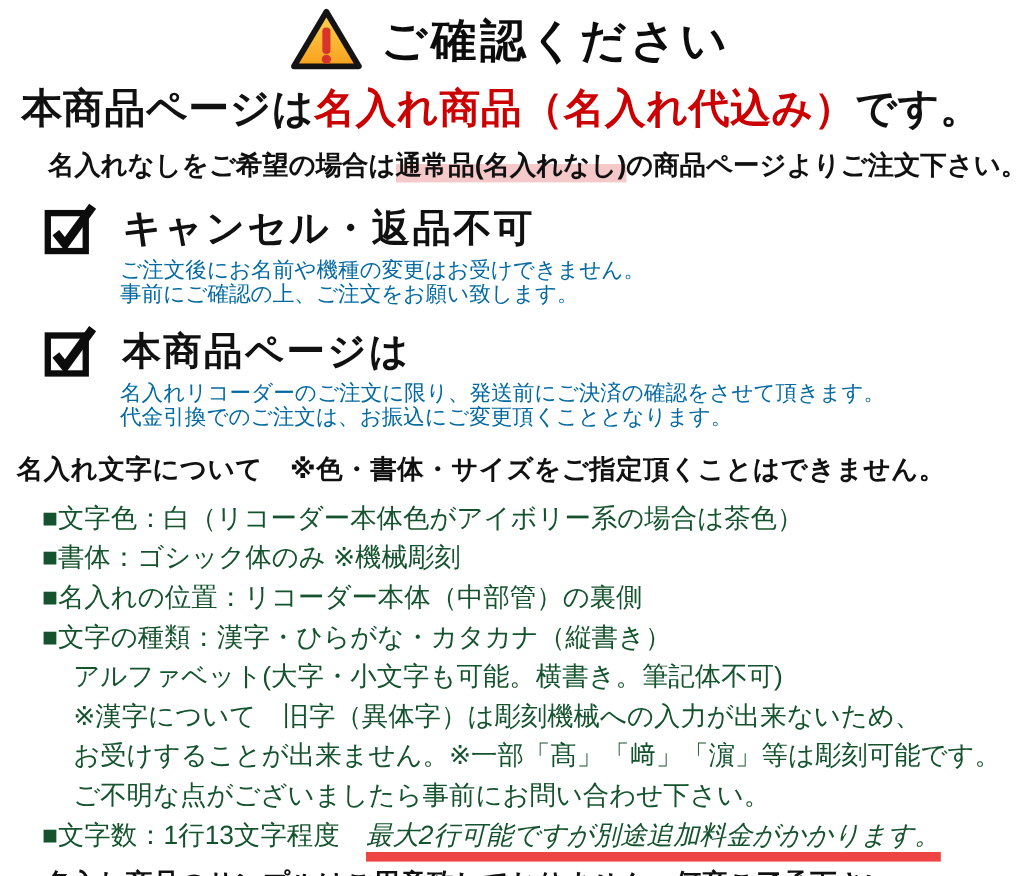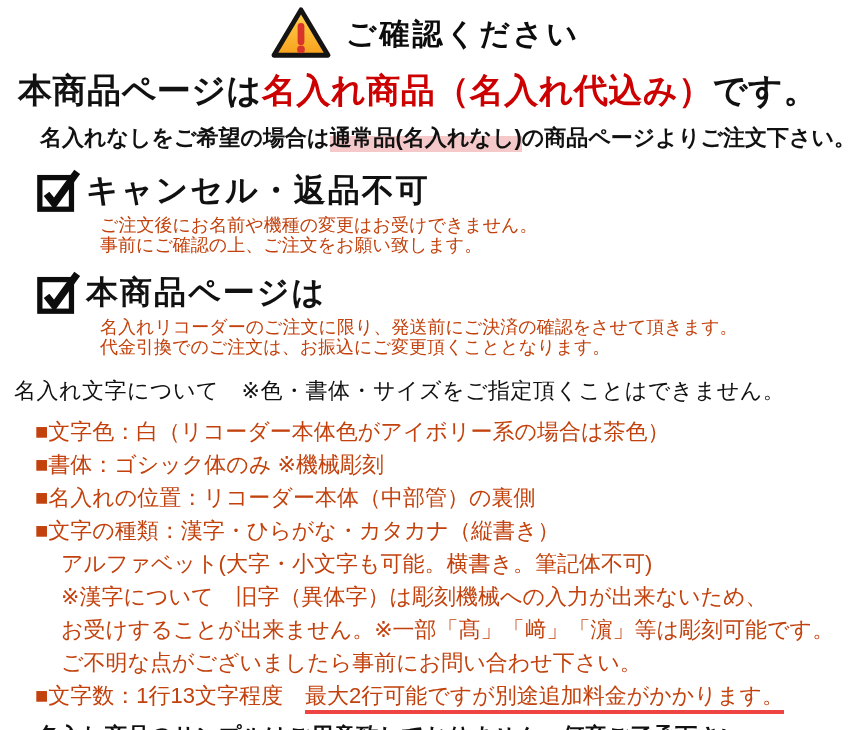--- a/index.html
+++ b/index.html
@@ -2,41 +2,41 @@
 <html lang="ja" style="--accent-red: #cc0000; --highlight-pink: #f5c9c9; --triangle-yellow: #ffd44d; --triangle-orange: #f7a01e; --exclamation-red: #d8342c;"><head>
 <meta charset="utf-8">
 <style>
   html, body { margin:0; padding:0; }
   body {
     width:850px; height:730px; background:#ffffff; overflow:hidden;
     font-family:"Liberation Sans","DejaVu Sans",sans-serif;
     color:#111;
   }
   .title-row { display:flex; justify-content:center; align-items:center; gap:14px; padding-top:6px; }
-  .title-text { font-size:30px; font-weight:bold; letter-spacing:3px; color:#0c0c0c; }
+  .title-text { font-size:38px; font-weight:bold; letter-spacing:3px; color:#0c0c0c; }
   .warn-icon svg { display:block; }
 
   .heading { margin:6px 0 0 18px; font-size:34px; font-weight:bold; white-space:nowrap; letter-spacing:0.5px; }
   .heading .red { color:var(--accent-red,#cc0000); }
 
   .subheading { margin:9px 0 0 40px; font-size:22px; font-weight:bold; white-space:nowrap; }
   .hl { background:linear-gradient(transparent 42%, var(--highlight-pink,#f5c9c9) 42%); padding-bottom:2px;margin-top:44px; }
 
   .notice { margin:15px 0 0 36px; }
-  .notice-head { display:flex; align-items:center; gap:4px; }
+  .notice-head { display:flex; align-items:center; gap:20px; }
   .checkbox-icon svg { display:block; }
   .notice-title { font-size:32px; font-weight:bold; letter-spacing:2px; white-space:nowrap; }
-  .notice-body { margin:1px 0 0 64px; font-size:18px; line-height:20px; color:#c2410c; white-space:nowrap; }
+  .notice-body { margin:1px 0 0 64px; font-size:18px; line-height:20px; color:#0369a1; white-space:nowrap; }
 
-  .section-title { margin:19px 0 0 14px; font-size:22px; font-weight:normal; white-space:nowrap; letter-spacing:0.5px; }
+  .section-title { margin:19px 0 0 14px; font-size:22px; font-weight:bold; white-space:nowrap; letter-spacing:0.5px; }
 
   .spec-list { list-style:none; margin:9px 0 0 0; padding:0 0 0 35px; }
-  .spec-list li { font-size:22px; line-height:33px; color:#c2410c; white-space:nowrap; }
+  .spec-list li { font-size:22px; line-height:33px; color:#14532d; white-space:nowrap; }
   .spec-list li.indent { padding-left:26px; }
-  .spec-list .u { border-bottom:4px solid #ef4444; padding-bottom:2px; }
+  .spec-list .u { border-bottom:8px solid #ef4444; padding-bottom:2px;font-style:italic; }
 
   .footer-line { margin:9px 0 0 37px; font-size:22px; font-weight:bold; white-space:nowrap; letter-spacing:0.5px; }
 </style>
 </head>
 <body>
 
 <div class="title-row">
   <span class="warn-icon">
     <svg width="62" height="56" viewBox="0 0 64 58" aria-hidden="true">
       <defs>

